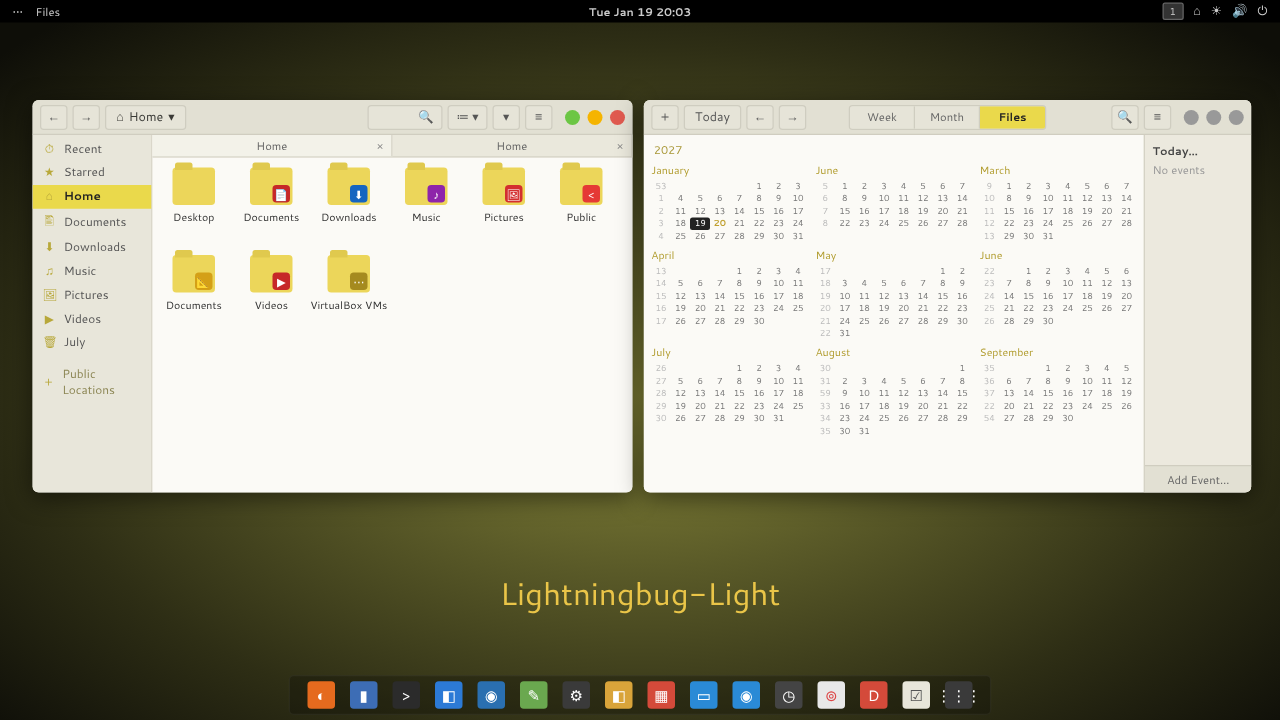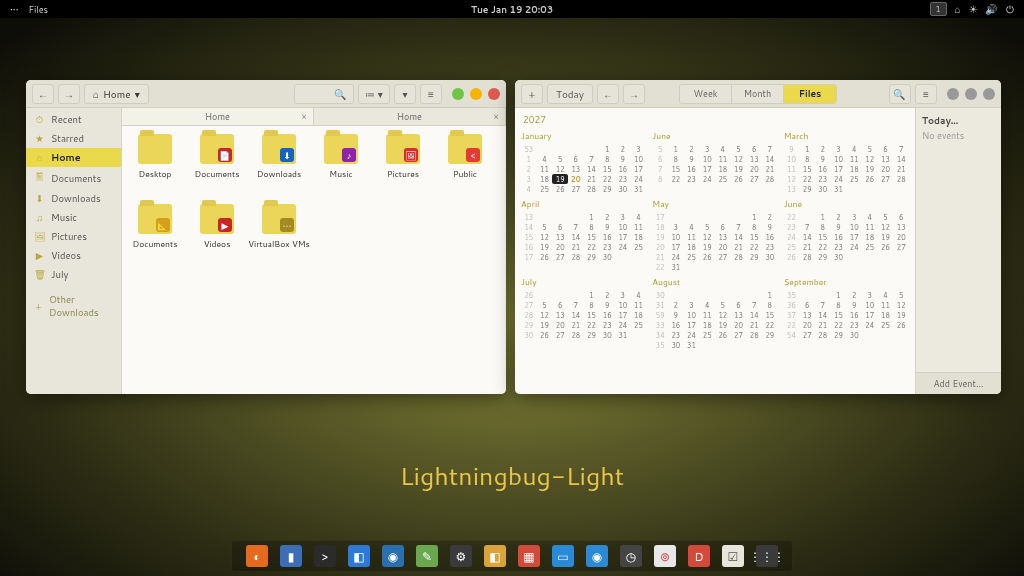--- a/index.html
+++ b/index.html
@@ -141,21 +141,21 @@
         <div class="item">
           <span class="ic">▶</span>
           <span>Videos</span>
         </div>
         <div class="item">
           <span class="ic">🗑</span>
           <span>July</span>
         </div>
         <div class="item last">
           <span class="ic">+</span>
-          <span>Other Downloads</span>
+          <span>Public Locations</span>
         </div>
       </div>
     <div class="content">
       <div class="tabs" id="files-tabs">
           <div class="tab active">
             <span>Home</span>
             <span class="x">×</span>
           </div>
           <div class="tab">
             <span>Home</span>

